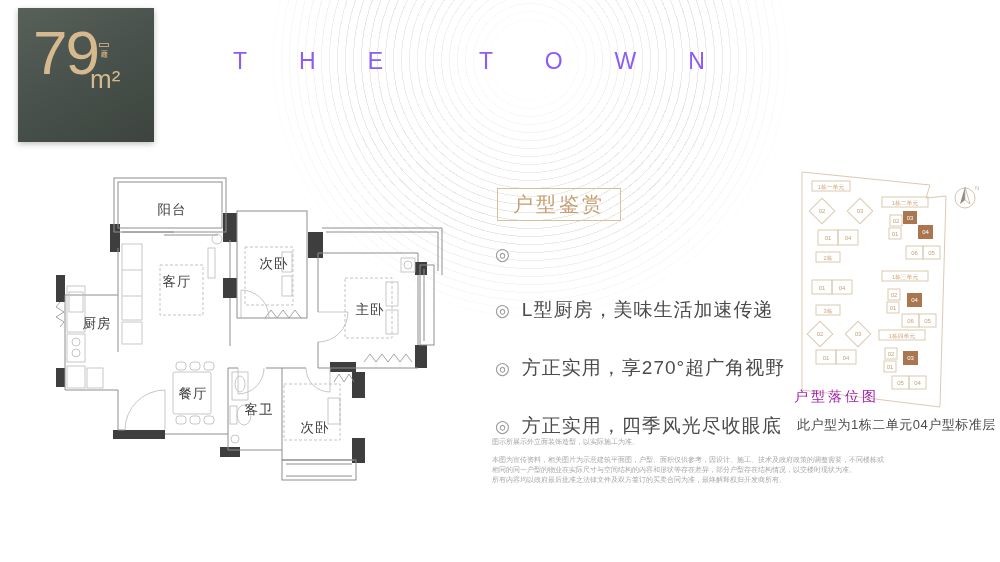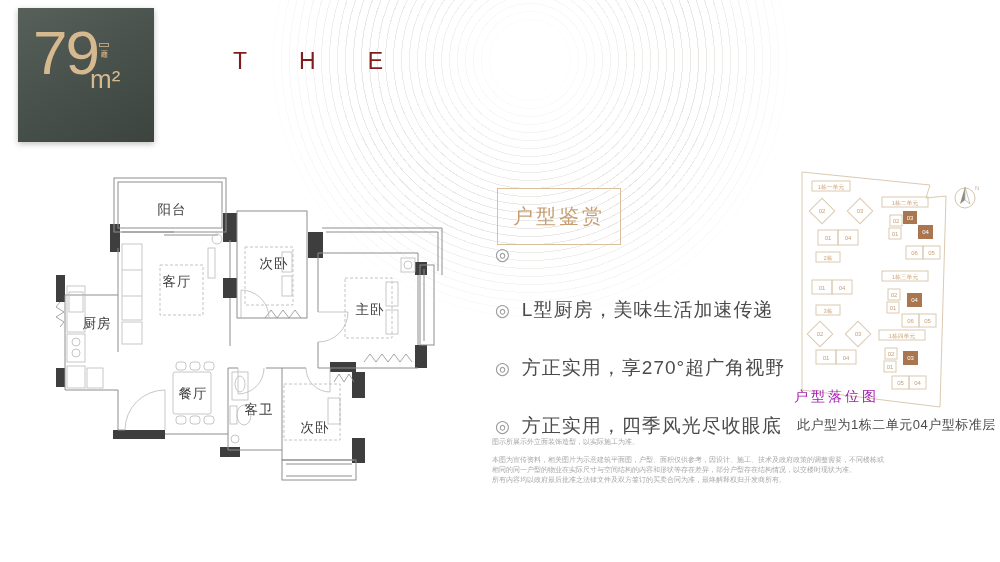--- a/index.html
+++ b/index.html
@@ -6,40 +6,40 @@
   body{font-family:"Liberation Sans","DejaVu Sans",sans-serif;}
   #stage{position:relative;width:1000px;height:562px;background:#fff;overflow:hidden;}
 
   
   .spiral{position:absolute;left:240px;top:-230px;width:580px;height:580px;
     background:repeating-radial-gradient(circle at 50% 50%, rgba(190,183,172,.38) 0 1px, transparent 1px 8px);}
   .spiral::after{content:"";position:absolute;inset:0;
     background:radial-gradient(circle at 50% 50%, #fff 0 30px, rgba(255,255,255,.45) 90px, rgba(255,255,255,.12) 170px, #fff 268px);}
 
   
-  .brand{position:absolute;left:233px;top:48px;display:flex;color:#7f1d1d;font-size:23px;font-weight:400;}
+  .brand{position:absolute;left:233px;top:48px;display:flex;color:#8b5cf6;font-size:23px;font-weight:400;}
   .brand .w1{letter-spacing:52px;}
   .brand .w2{letter-spacing:52px;margin-left:44px;}
 
   
   .badge{position:absolute;left:18px;top:8px;width:113px;height:134px;
     background:linear-gradient(150deg,#576059 0%,#49524c 45%,#3d443f 100%);
     box-shadow:0 2px 6px rgba(0,0,0,.25);padding-left:23px;}
   .badge .num{position:absolute;left:15px;top:14px;font-size:62px;line-height:62px;font-weight:400;
     color:#d6b98e;letter-spacing:-2px;}
   .badge .unit{position:absolute;left:72px;top:56px;font-size:26px;color:#d6b98e;}
   .badge .mini{position:absolute;left:81px;top:35px;writing-mode:vertical-rl;font-size:7px;line-height:8px;
     color:#cfb086;border:1px solid rgba(207,176,134,.85);padding:1px 0;}
 
   
   .plan{position:absolute;left:52px;top:162px;}
 
   
   .feat-title{position:absolute;left:497px;top:188px;border:1px solid #d9bf9b;color:#c69e72;
-    font-size:20px;letter-spacing:3px;padding:14px 15px;}
+    font-size:20px;letter-spacing:3px;padding:2px 15px;}
   .feat-list{position:absolute;left:495px;top:244px;list-style:none;margin:0;padding:0;}
   .feat-list li{display:flex;align-items:center;margin-bottom:32px;font-size:19px;color:#4b4b4b;letter-spacing:1px;}
   .feat-list .mk{color:#9b9b9b;font-size:17px;margin-right:11px;}
 
   
   .site{position:absolute;left:790px;top:162px;}
   .site-watermark{position:absolute;left:794px;top:388px;font-size:14px;letter-spacing:3px;color:#a21caf;}
   .site-caption{position:absolute;left:797px;top:416px;font-size:13px;color:#4a4a4a;letter-spacing:.5px;}
 
   
@@ -64,20 +64,21 @@
 </style>
 </head>
 <body>
 
 <div id="stage">
 
   <div class="spiral"></div>
 
   <div class="brand">
     <span class="w1">THE</span>
+    <span class="w2">TOWN</span>
   </div>
 
   <div class="badge">
     <div class="num">79</div>
     <div class="mini">建面</div>
     <div class="unit">m²</div>
   </div>
 
   <svg class="plan" width="430" height="320" viewBox="0 0 430 320">
 

